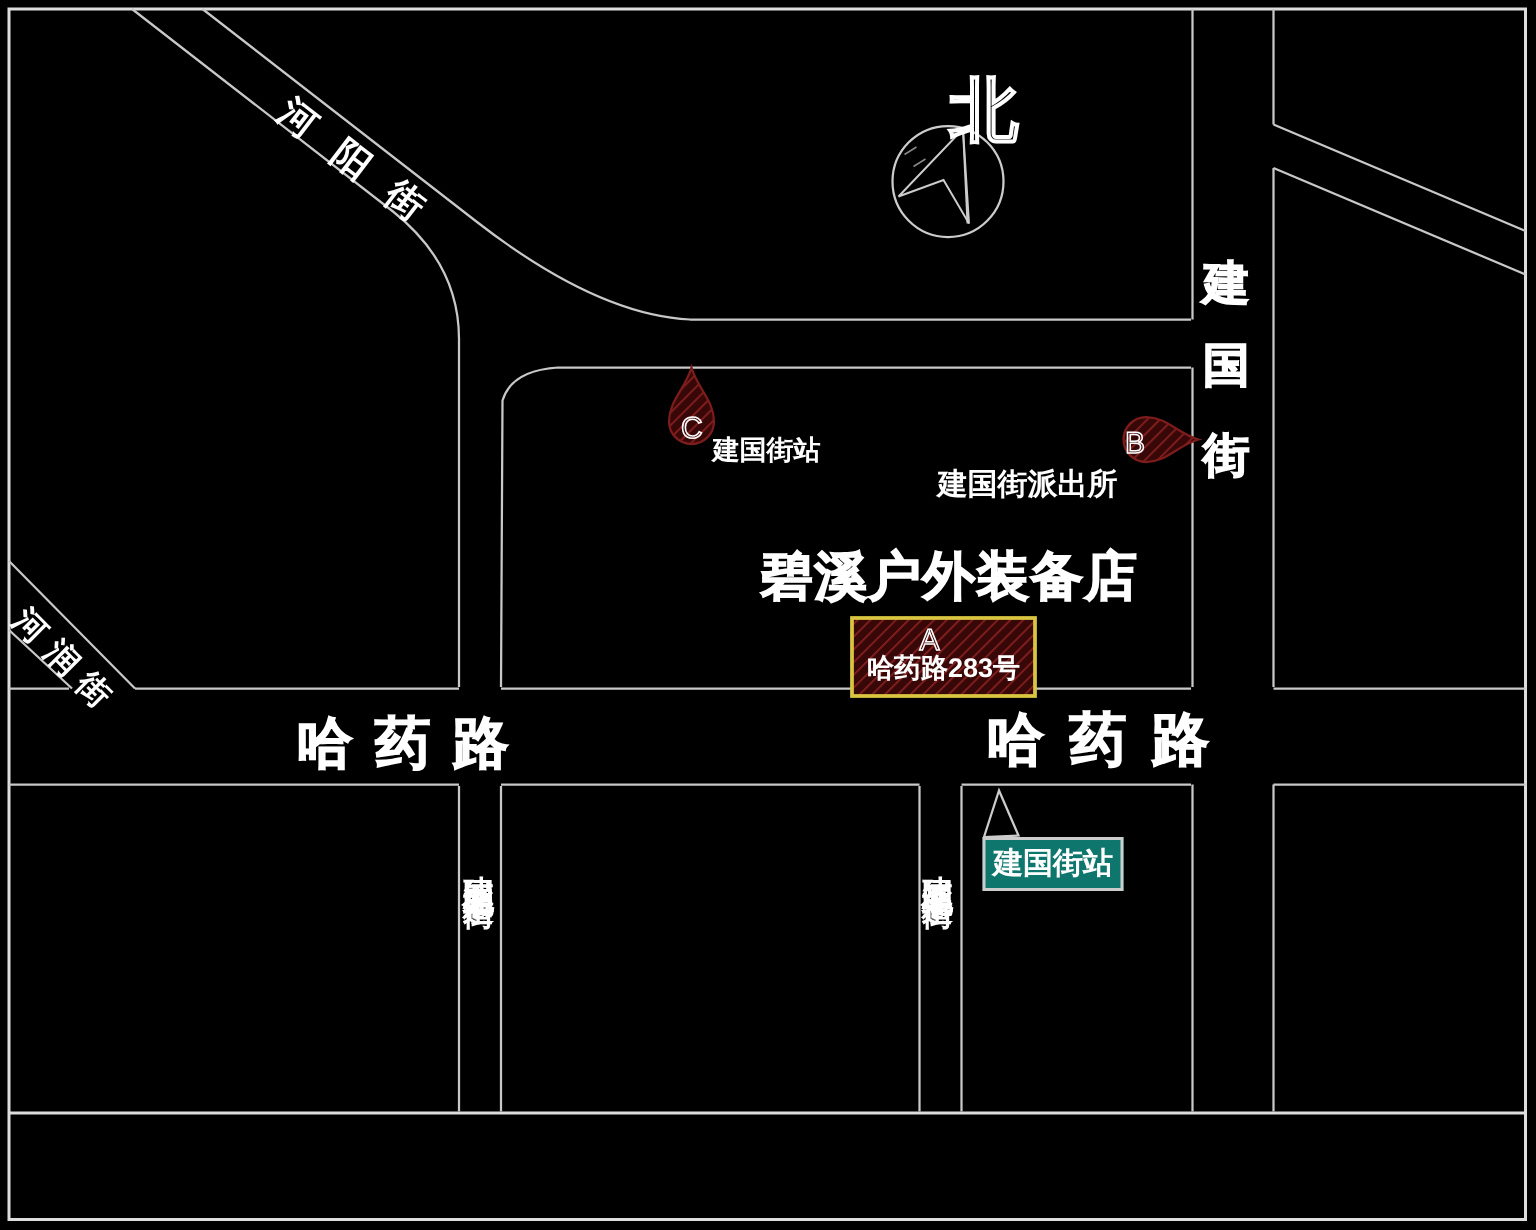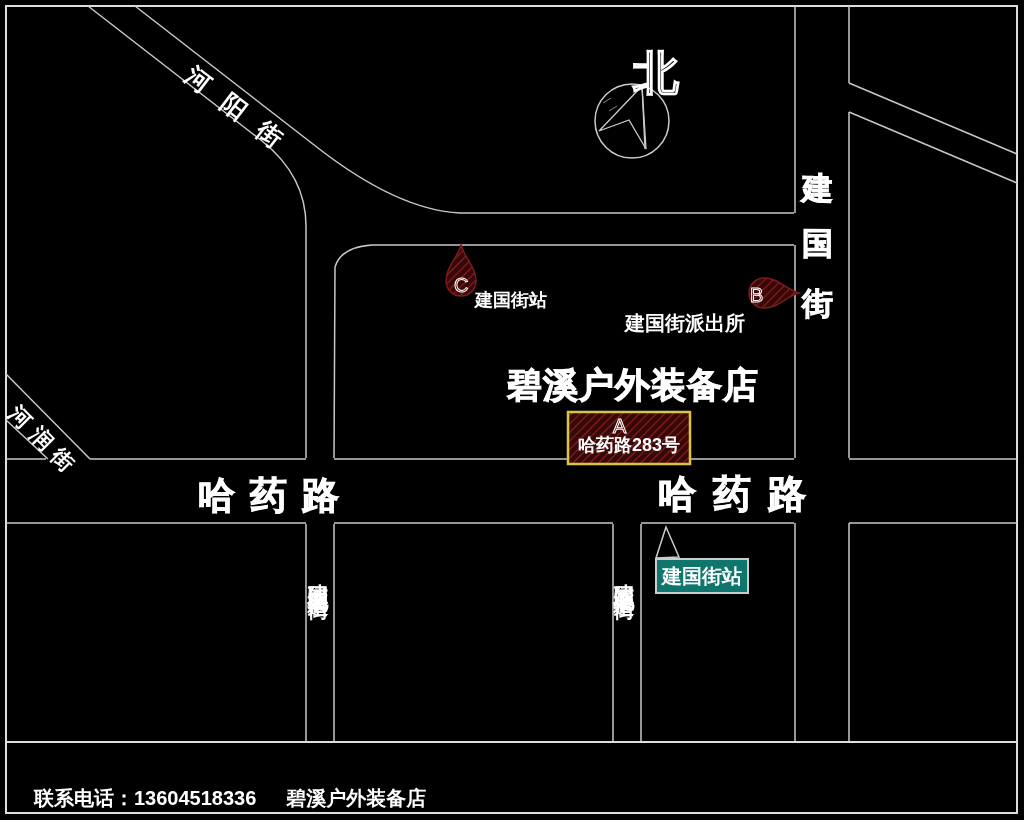--- a/index.html
+++ b/index.html
@@ -89,17 +89,14 @@
 
   <div class="lbl heavy" style="left:507px;top:367px;font-size:35px;letter-spacing:1px;">碧溪户外装备店</div>
 
   <div class="lbl" style="left:475px;top:291px;font-size:18px;">建国街站</div>
   <div class="lbl" style="left:625px;top:281px;font-size:20px;margin-top:32px;">建国街派出所</div>
   <div class="aboxlabel">哈药路283号</div>
   <div class="stationbox">
     <span>建国街站</span>
   </div>
 
-  <div class="footerline" style="top:788px;">
-    <span>联系电话：</span><span>13604518336</span><span class="phonegap"></span><span>碧溪户外装备店</span>
-  </div>
 
 </div>
 
 </body></html>

